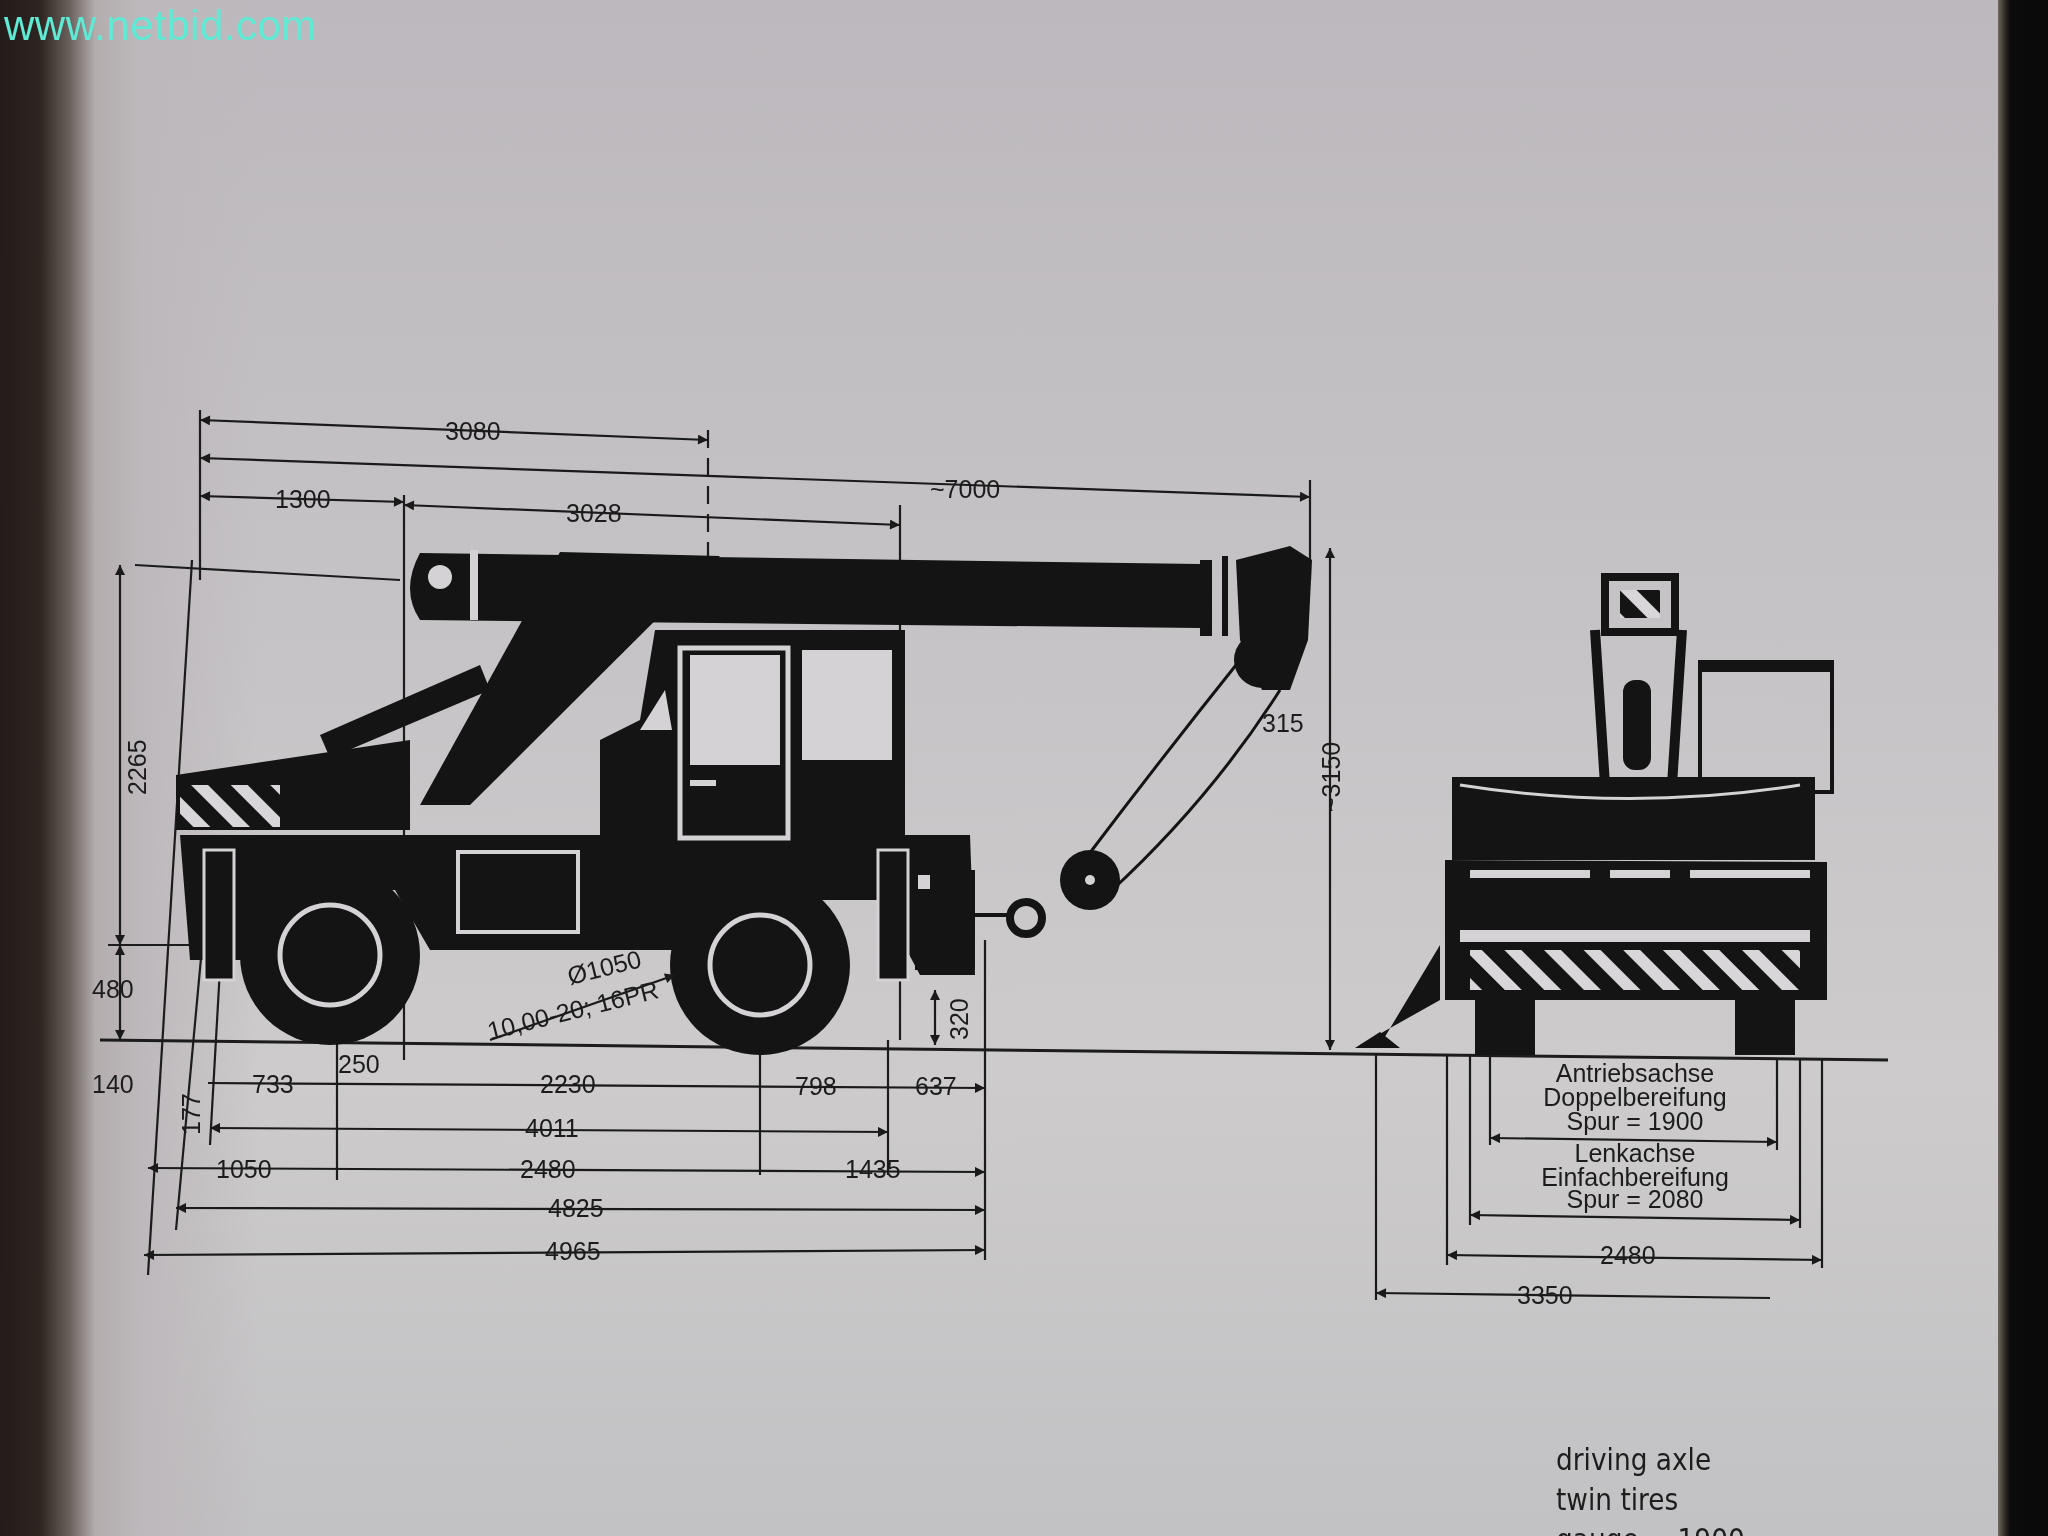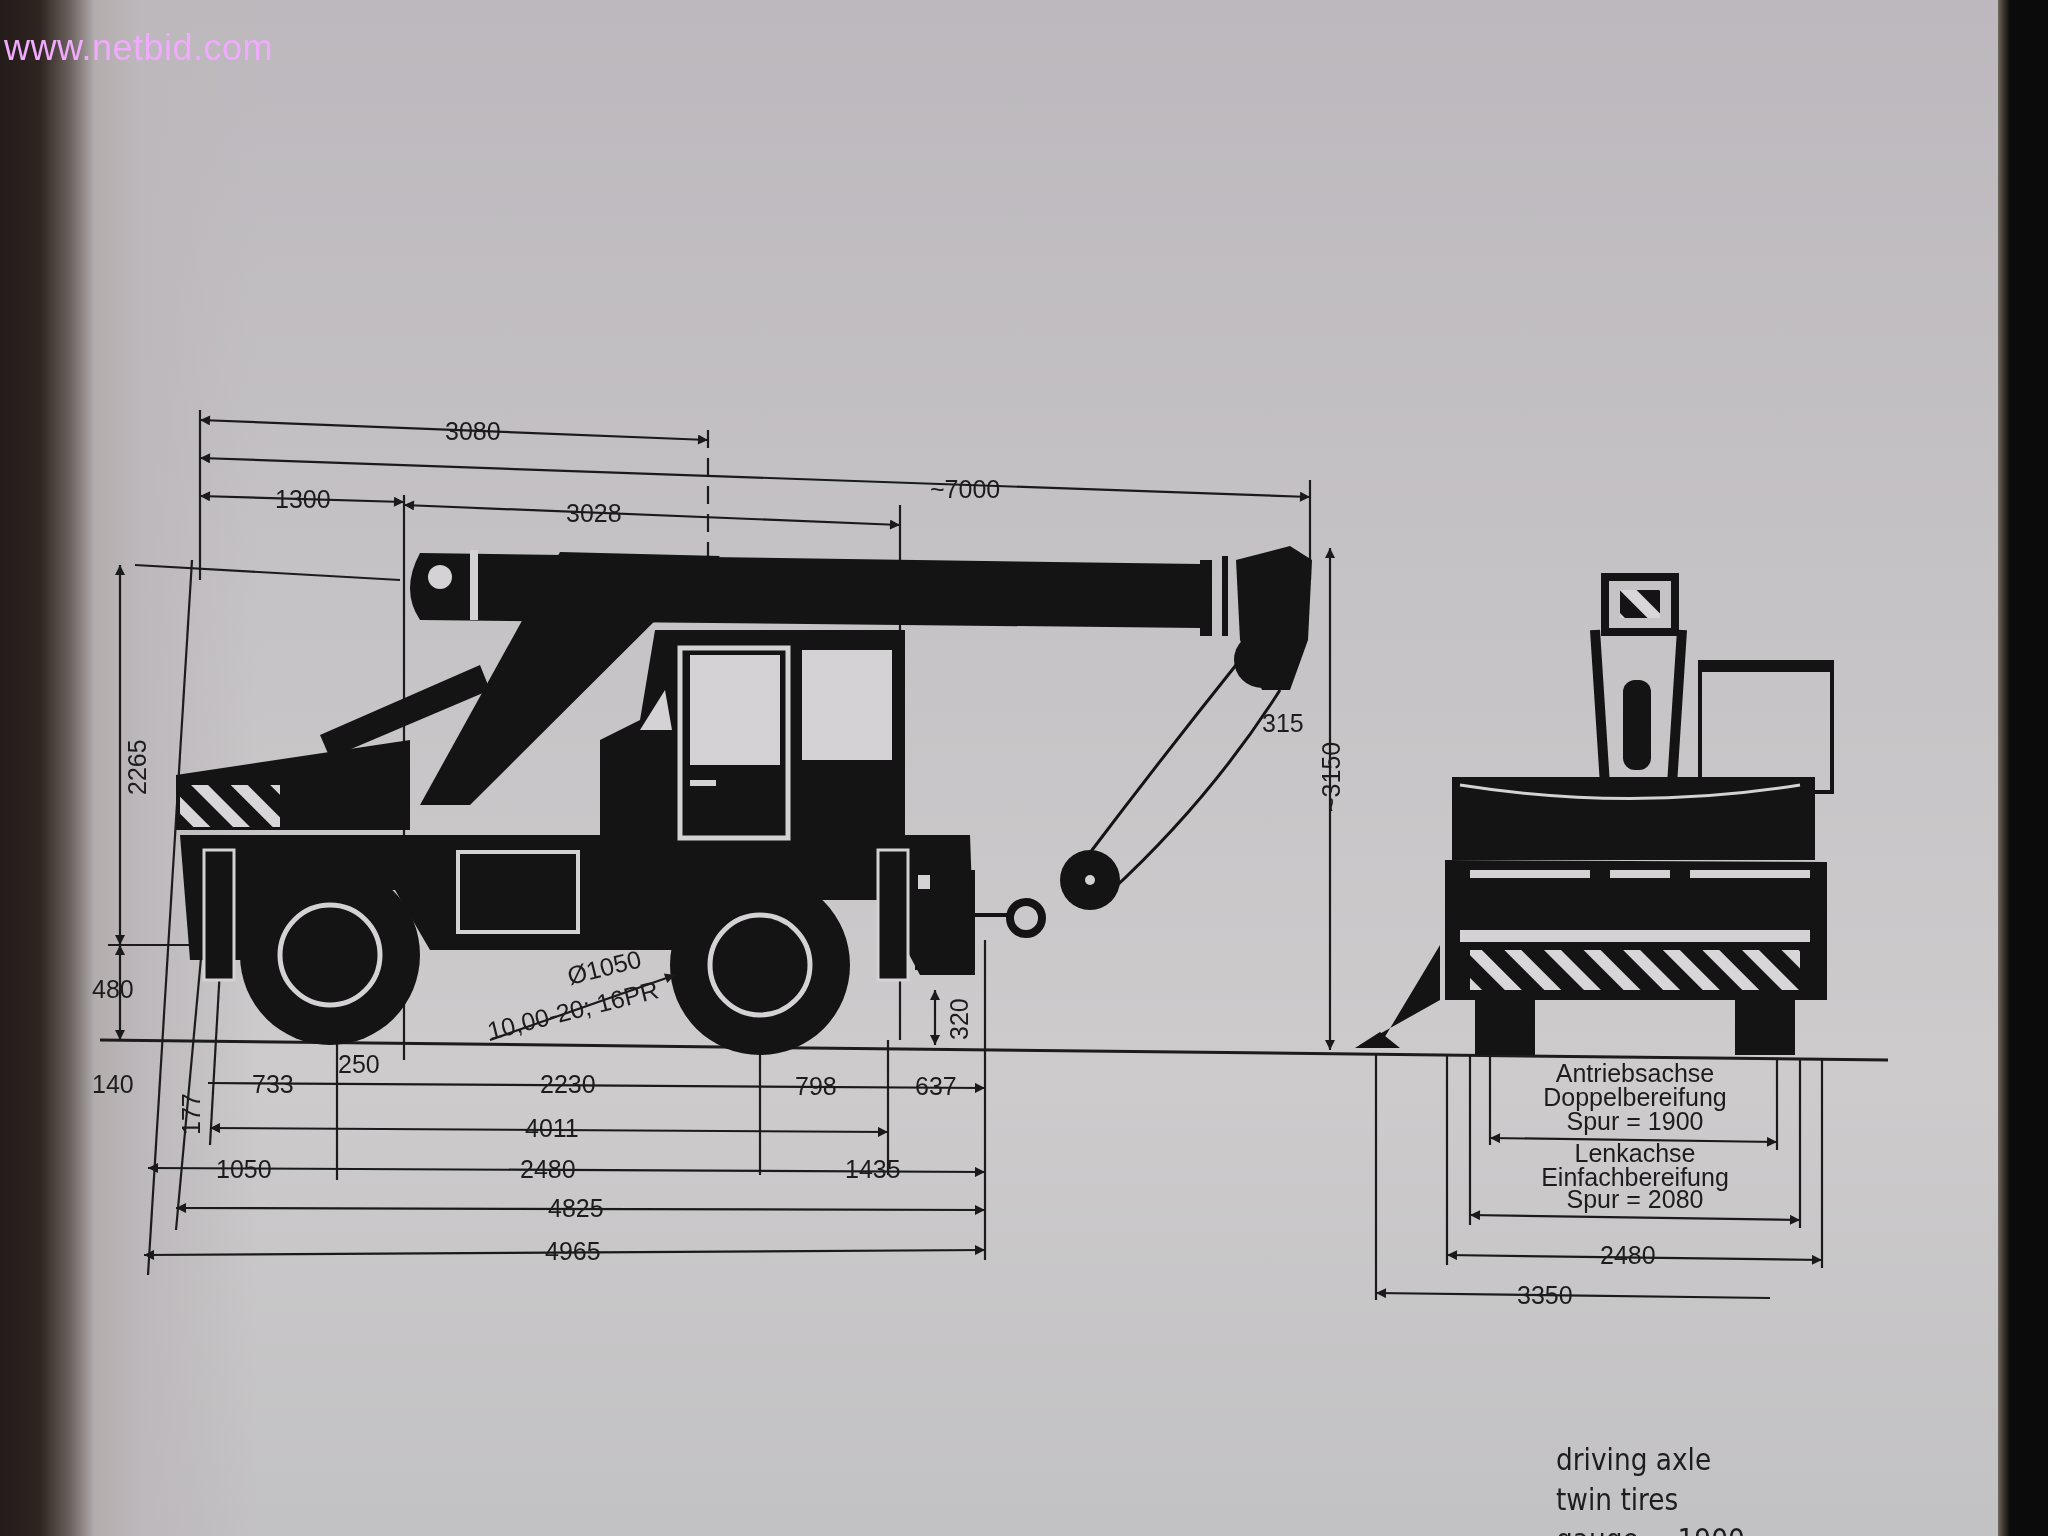--- a/index.html
+++ b/index.html
@@ -4,21 +4,21 @@
 <style>
   html, body { margin:0; padding:0; }
   body { width:2048px; height:1536px; overflow:hidden; background:#2a2220; position:relative; font-family:"Liberation Sans", sans-serif; }
   .photo { position:absolute; left:0; top:0; width:2048px; height:1536px;
     background:
       linear-gradient(90deg, #241c1a 0px, #2e2420 40px, #6b625e 70px, #b3adae 95px, #bdb8bb 140px, rgba(190,186,190,0) 260px),
       linear-gradient(180deg, #bcb8bd 0%, #c6c3c6 40%, #cdcbcc 70%, #c2c1c3 100%);
   }
   .right-edge { position:absolute; left:1998px; top:0; width:50px; height:1536px;
     background:linear-gradient(90deg,#6e6860 0px,#3a332c 6px,#0c0b0b 12px,#0a0a0a 50px); }
-  .watermark { position:absolute; left:4px; top:2px; font-size:36px; color:#f0abfc; letter-spacing:0.5px;margin-top:25px; }
+  .watermark { position:absolute; left:4px; top:2px; font-size:42px; color:#5eead4; letter-spacing:0.5px; }
   svg.drawing { position:absolute; left:0; top:0; }
   .dim text { font-family:"Liberation Sans", sans-serif; font-size:25px; fill:#1c1c1c; }
   .eng { position:absolute; left:1556px; top:1440px; font-family:"DejaVu Sans", sans-serif; font-size:30px; line-height:40px; color:#1d1d1d; transform:scaleX(0.88); transform-origin:left top; }
   .eng div { white-space:nowrap; }
   .eng .cut { height:22px; overflow:hidden; }
 </style>
 </head>
 <body>
 
 <div class="photo"></div>

